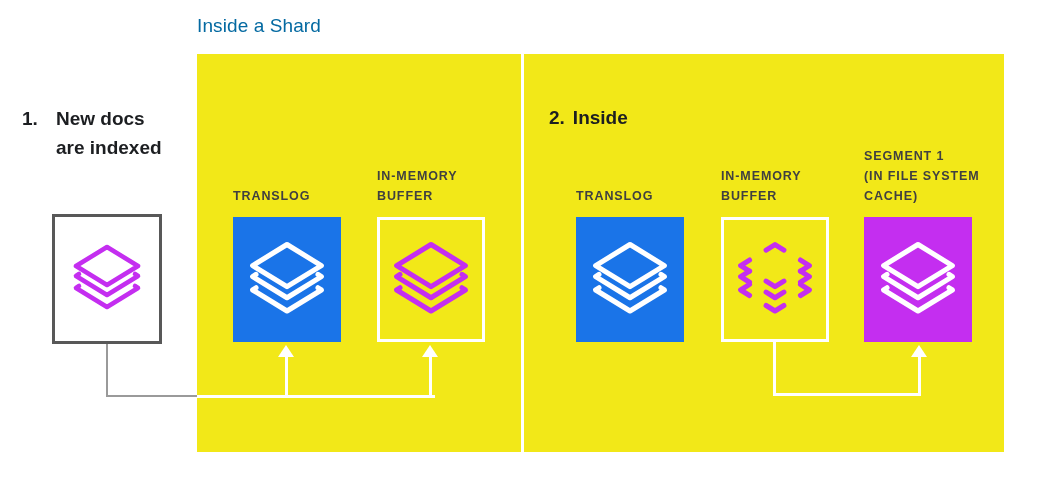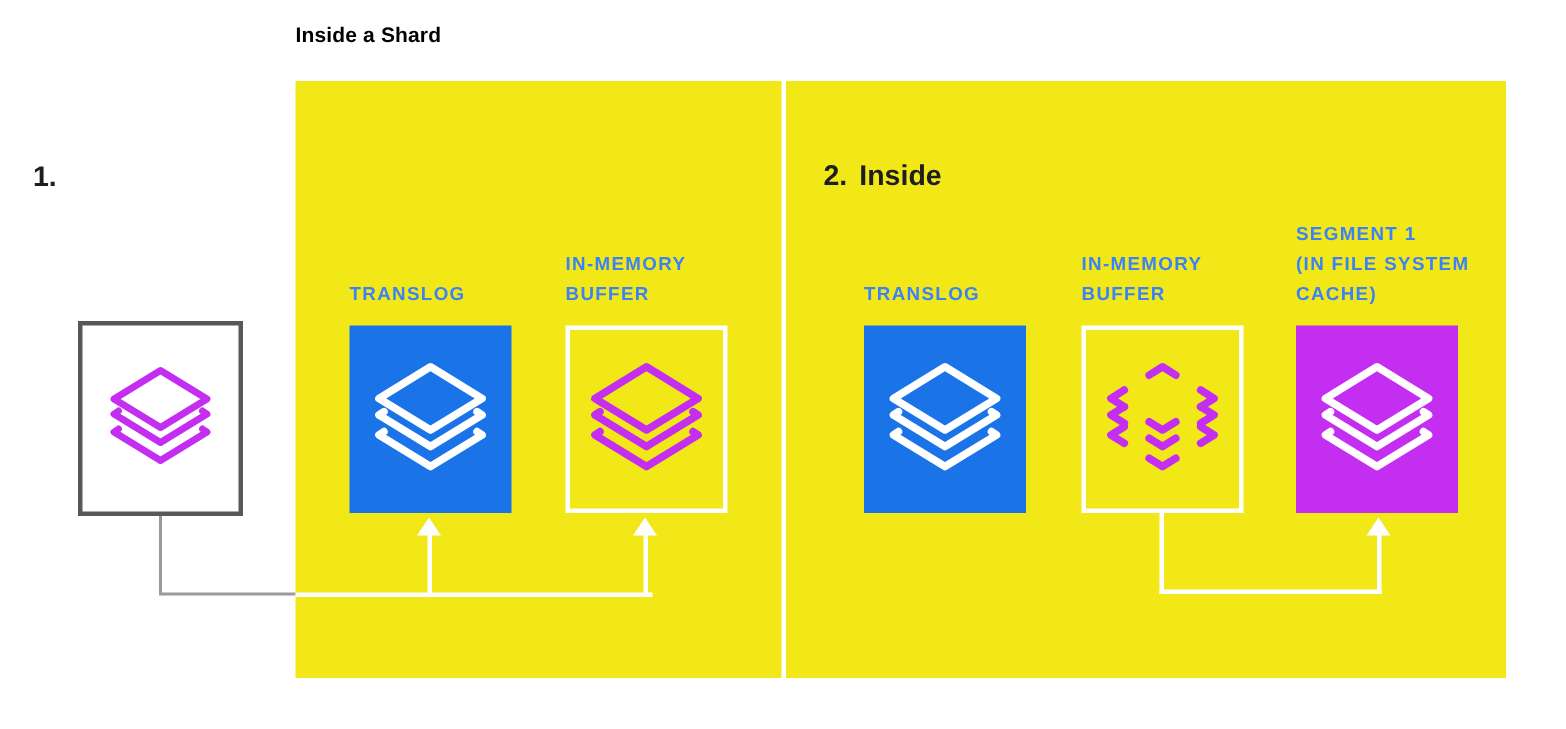--- a/index.html
+++ b/index.html
@@ -14,24 +14,24 @@
     font-family: "Liberation Sans", sans-serif;
     color: #1c1e21;
     overflow: hidden;
   }
 
   
   .diagram-title {
     position: absolute;
     left: 197px;
     top: 15px;
-    font-size: 14px;
-    font-weight: 700;
+    font-size: 19px;
+    font-weight: 400;
     letter-spacing: 0.1px;
-    color: #000000;
+    color: #0369a1;
     white-space: nowrap;
   }
 
   
   .panel {
     position: absolute;
     left: 197px;
     top: 54px;
     width: 807px;
     height: 398px;
@@ -71,21 +71,21 @@
     top: 107px;
   }
 
   
   .box-label {
     position: absolute;
     font-size: 12.5px;
     font-weight: 700;
     letter-spacing: 0.9px;
     line-height: 20px;
-    color: #3b82f6;
+    color: #404040;
     white-space: pre-line;
   }
 
   
   .boxel {
     position: absolute;
     box-sizing: border-box;
     display: flex;
     align-items: center;
     justify-content: center;
@@ -117,20 +117,22 @@
 
   svg { display: block; }
 </style>
 </head>
 <body>
 
 <div class="diagram-title">Inside a Shard</div>
 
 <div class="step-heading" id="step1-heading">
   <span class="num">1.</span>
+  <span class="txt">New docs
+are indexed</span>
 </div>
 
 <div class="boxel box-outline-gray" style="left:52px; top:214px; width:110px; height:130px;">
   <span>
     <svg width="72" height="74" viewBox="0 0 72 74" fill="none" stroke="#c42ef0" stroke-width="4.6" stroke-linecap="round" stroke-linejoin="round">
       <path d="M36 5 L67 24 L36 43 L5 24 Z"></path>
       <path d="M8 32 L5 34 L36 53 L67 34 L64 32"></path>
       <path d="M8 44 L5 46 L36 65 L67 46 L64 44"></path>
     </svg>
   </span>

